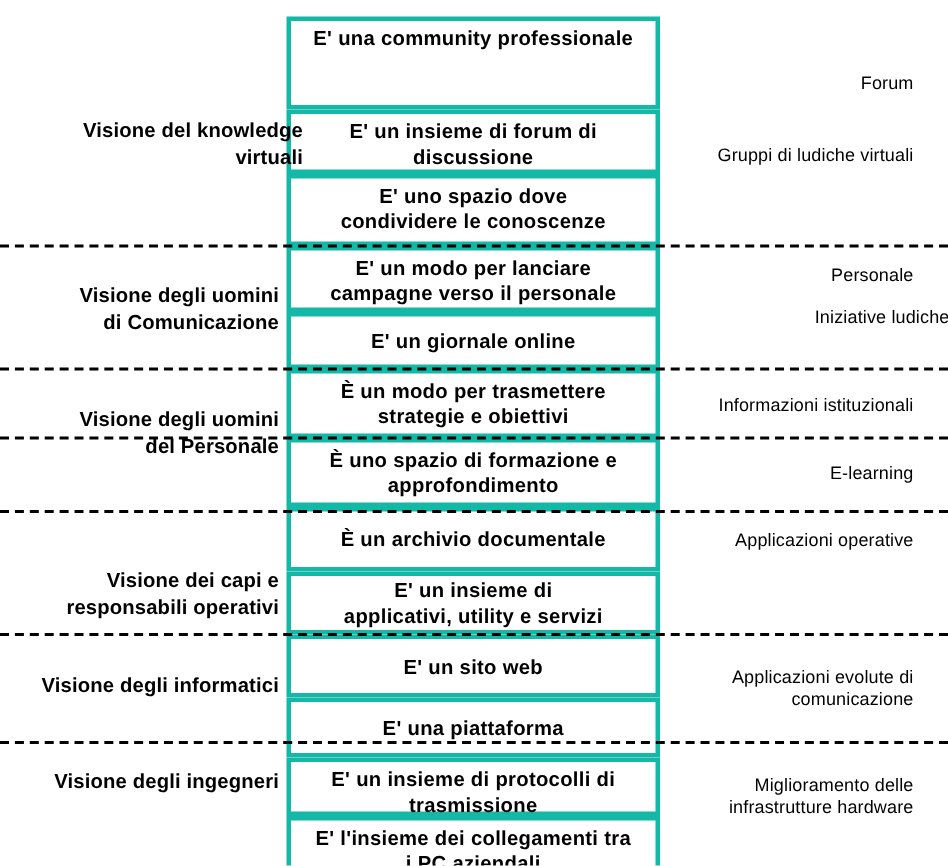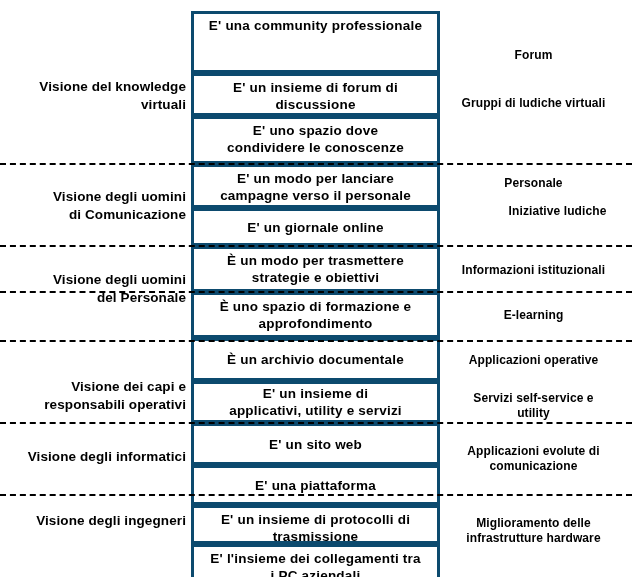--- a/index.html
+++ b/index.html
@@ -17,21 +17,21 @@
     position:absolute;left:0;width:632px;height:0;
     border-top:2px dashed #000;
     z-index:5;
   }
 
   
   .boxcol{position:absolute;left:191px;top:11px;width:249px;z-index:3;}
   .vbox{
     position:absolute;left:0;width:249px;
     box-sizing:border-box;
-    border:3px solid #0c4a6e;
+    border:3px solid #14b8a6;
     background:#ffffff;
     display:flex;
     align-items:flex-start;
     justify-content:center;
     text-align:center;
     font-weight:bold;
     font-size:13.5px;
     line-height:17px;
     letter-spacing:0.2px;
     padding:3px 6px 0 6px;
@@ -45,41 +45,41 @@
     font-weight:bold;
     font-size:13.5px;
     line-height:18px;
     letter-spacing:0.1px;
     z-index:4;
   }
 
   
   .lbl-right{
     position:absolute;left:458px;width:151px;
-    text-align:center;
-    font-weight:bold;
+    text-align:right;
+    font-weight:normal;
     font-size:12px;
     line-height:15px;
     letter-spacing:0.1px;
     z-index:4;
   }
 </style>
 </head>
 <body>
 
 <div id="diagram">
 
   <div class="sep" style="top:163px;"></div>
   <div class="sep" style="top:245px;"></div>
   <div class="sep" style="top:291px;"></div>
   <div class="sep" style="top:340px;"></div>
   <div class="sep" style="top:422px;"></div>
   <div class="sep" style="top:494px;"></div>
 
-  <div class="lbl-left" style="top:78px;">
+  <div class="lbl-left" style="top:78px;padding-left:16px;">
     <div>Visione del knowledge</div>
     <div>virtuali</div>
   </div>
 
   <div class="lbl-left" style="top:188px;">
     <div>Visione degli uomini</div>
     <div>di Comunicazione</div>
   </div>
 
   <div class="lbl-left" style="top:271px;">
@@ -211,23 +211,20 @@
   </div>
 
   <div class="lbl-right" style="top:308px;">
     <div>E-learning</div>
   </div>
 
   <div class="lbl-right" style="top:353px;">
     <div>Applicazioni operative</div>
   </div>
 
-  <div class="lbl-right" style="top:391px;">
-    <div>Servizi self-service e utility</div>
-  </div>
 
   <div class="lbl-right" style="top:444px;">
     <div>Applicazioni evolute di</div>
     <div>comunicazione</div>
   </div>
 
   <div class="lbl-right" style="top:516px;">
     <div>Miglioramento delle</div>
     <div>infrastrutture hardware</div>
   </div>

